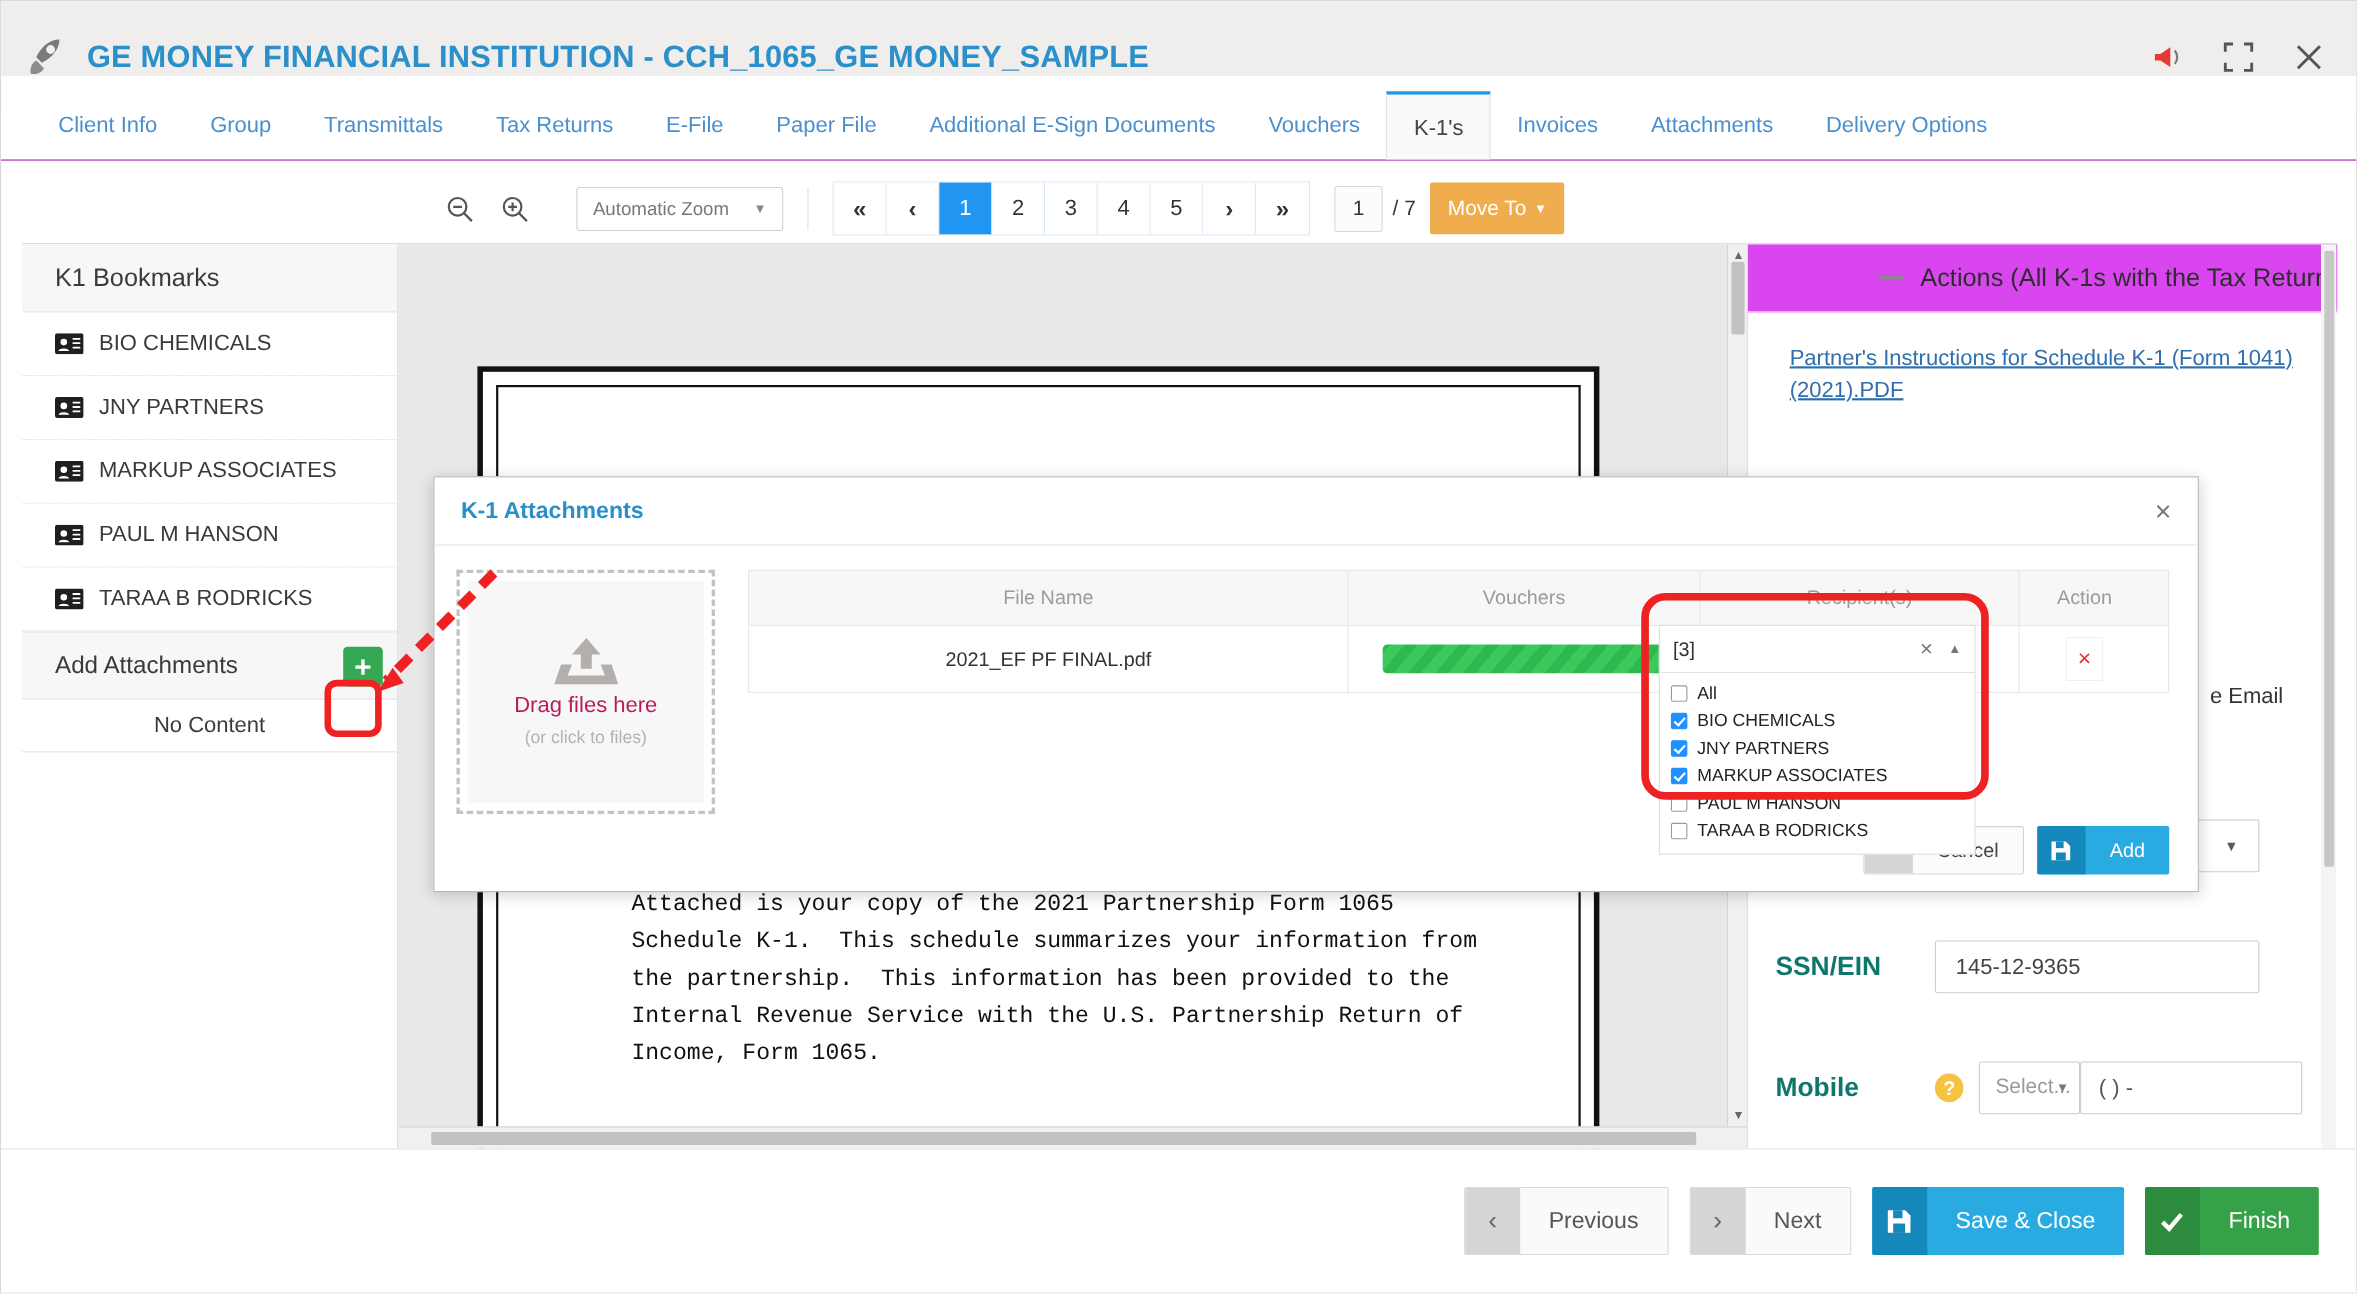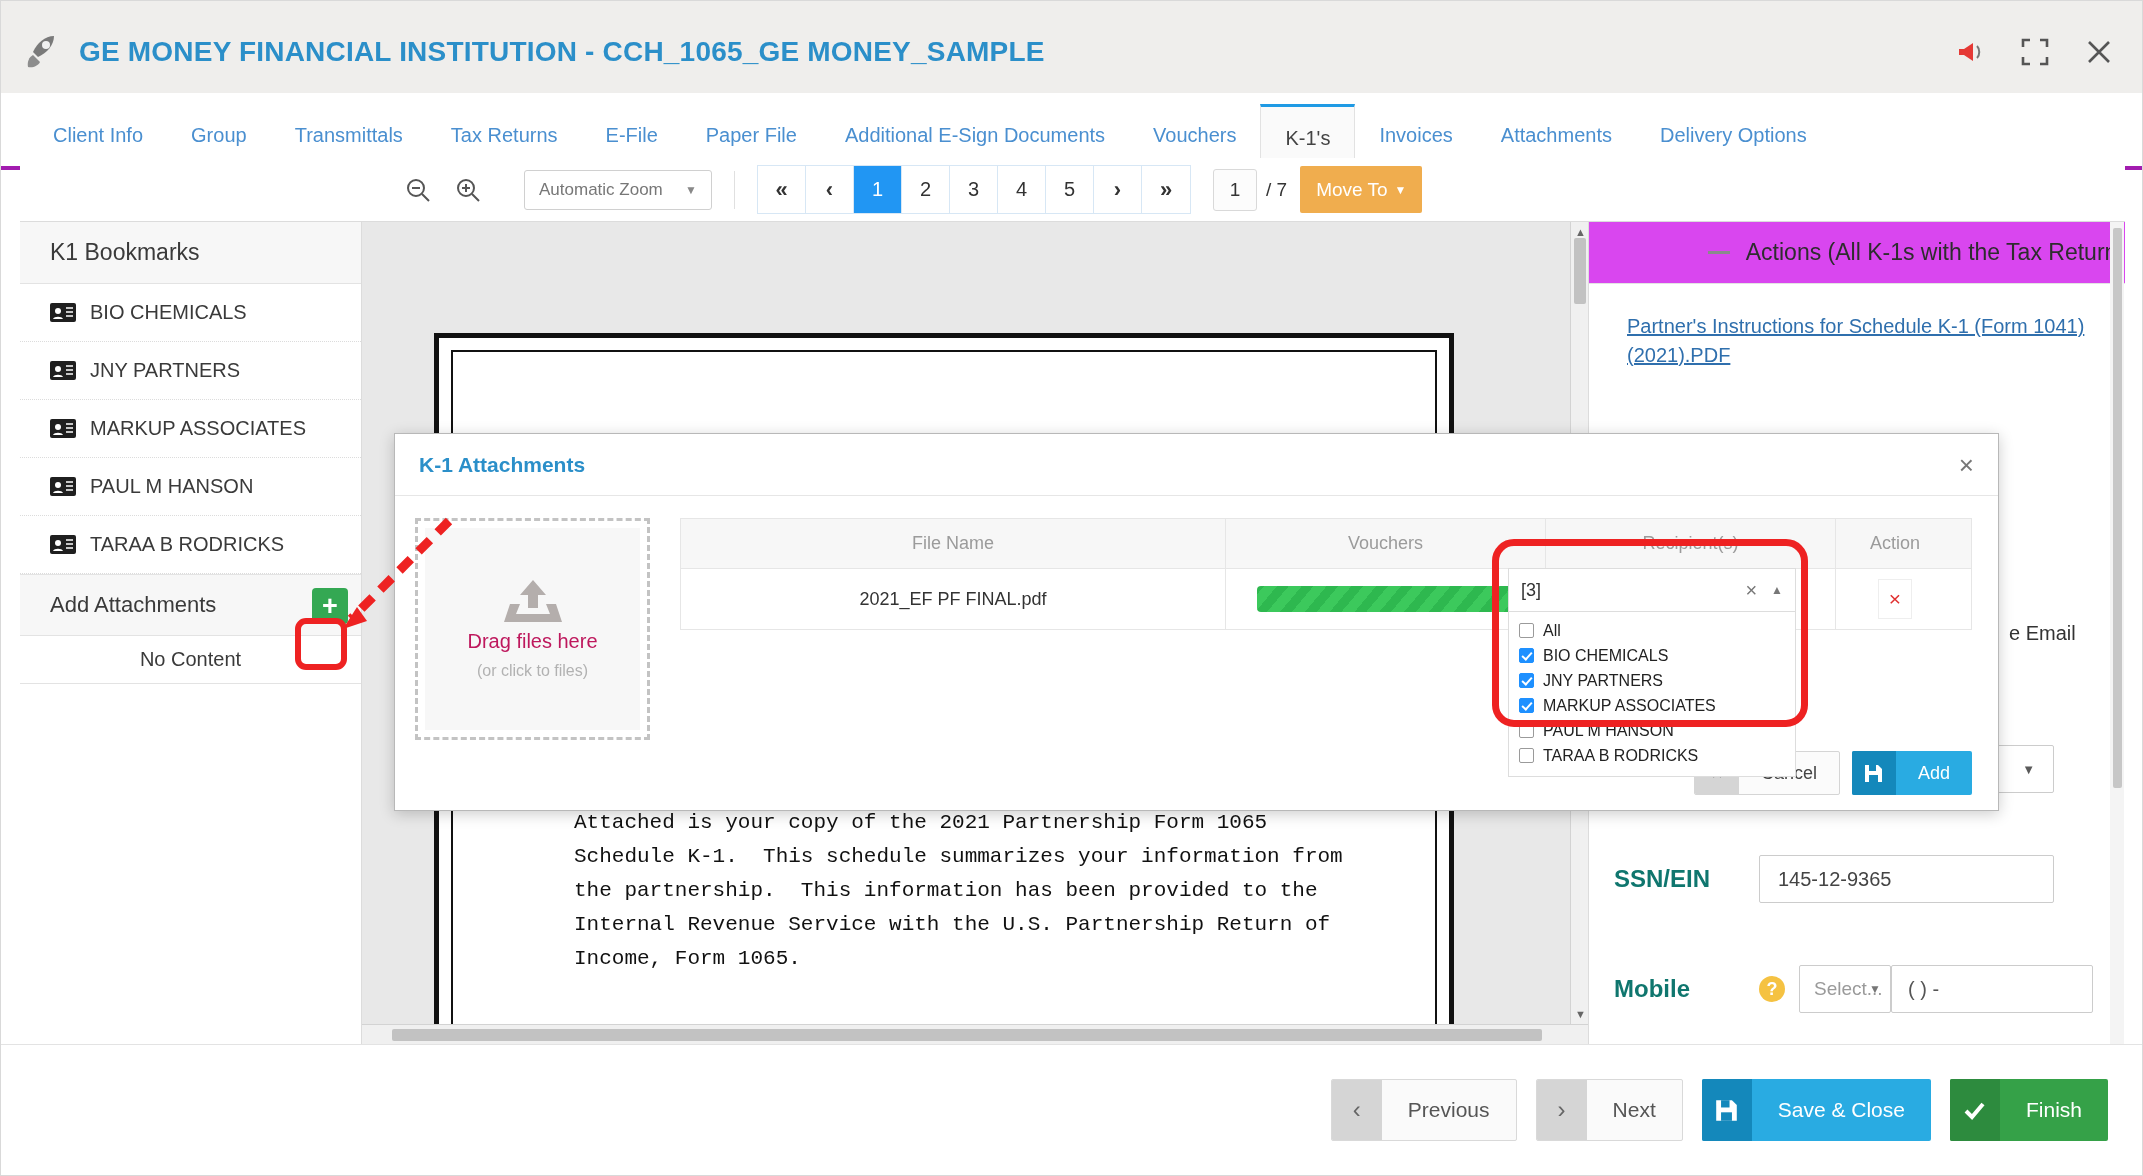--- a/index.html
+++ b/index.html
@@ -33,22 +33,22 @@
     letter-spacing: 0.2px; white-space: nowrap;
   }
   .titlebar-actions {
     margin-left: auto; display: flex; align-items: center; gap: 34px;
     margin-right: 30px; color: #6a6a6a;
   }
   .tb-icon { width: 30px; height: 30px; display: block; }
 
   
   .tabbar {
-    position: absolute; left: 0; top: 92px; width: 2143px; height: 77px;
-    background: #ffffff; border-bottom: 4px solid #a21caf;
+    position: absolute; left: 0; top: 68px; width: 2143px; height: 77px;
+    background: #ffffff; border-bottom: 1px solid #a21caf;
     display: flex; align-items: flex-end; padding-left: 28px;
   }
   .tab {
     padding: 0 24px; height: 62px; line-height: 62px;
     font-size: 20px; color: #4a8fd0; white-space: nowrap; cursor: pointer;
     position: relative; background: transparent;
   }
   .tab.active {
     color: #444; background: #fafafa;
     border-left: 1px solid #e2e2e2; border-right: 1px solid #e2e2e2;

